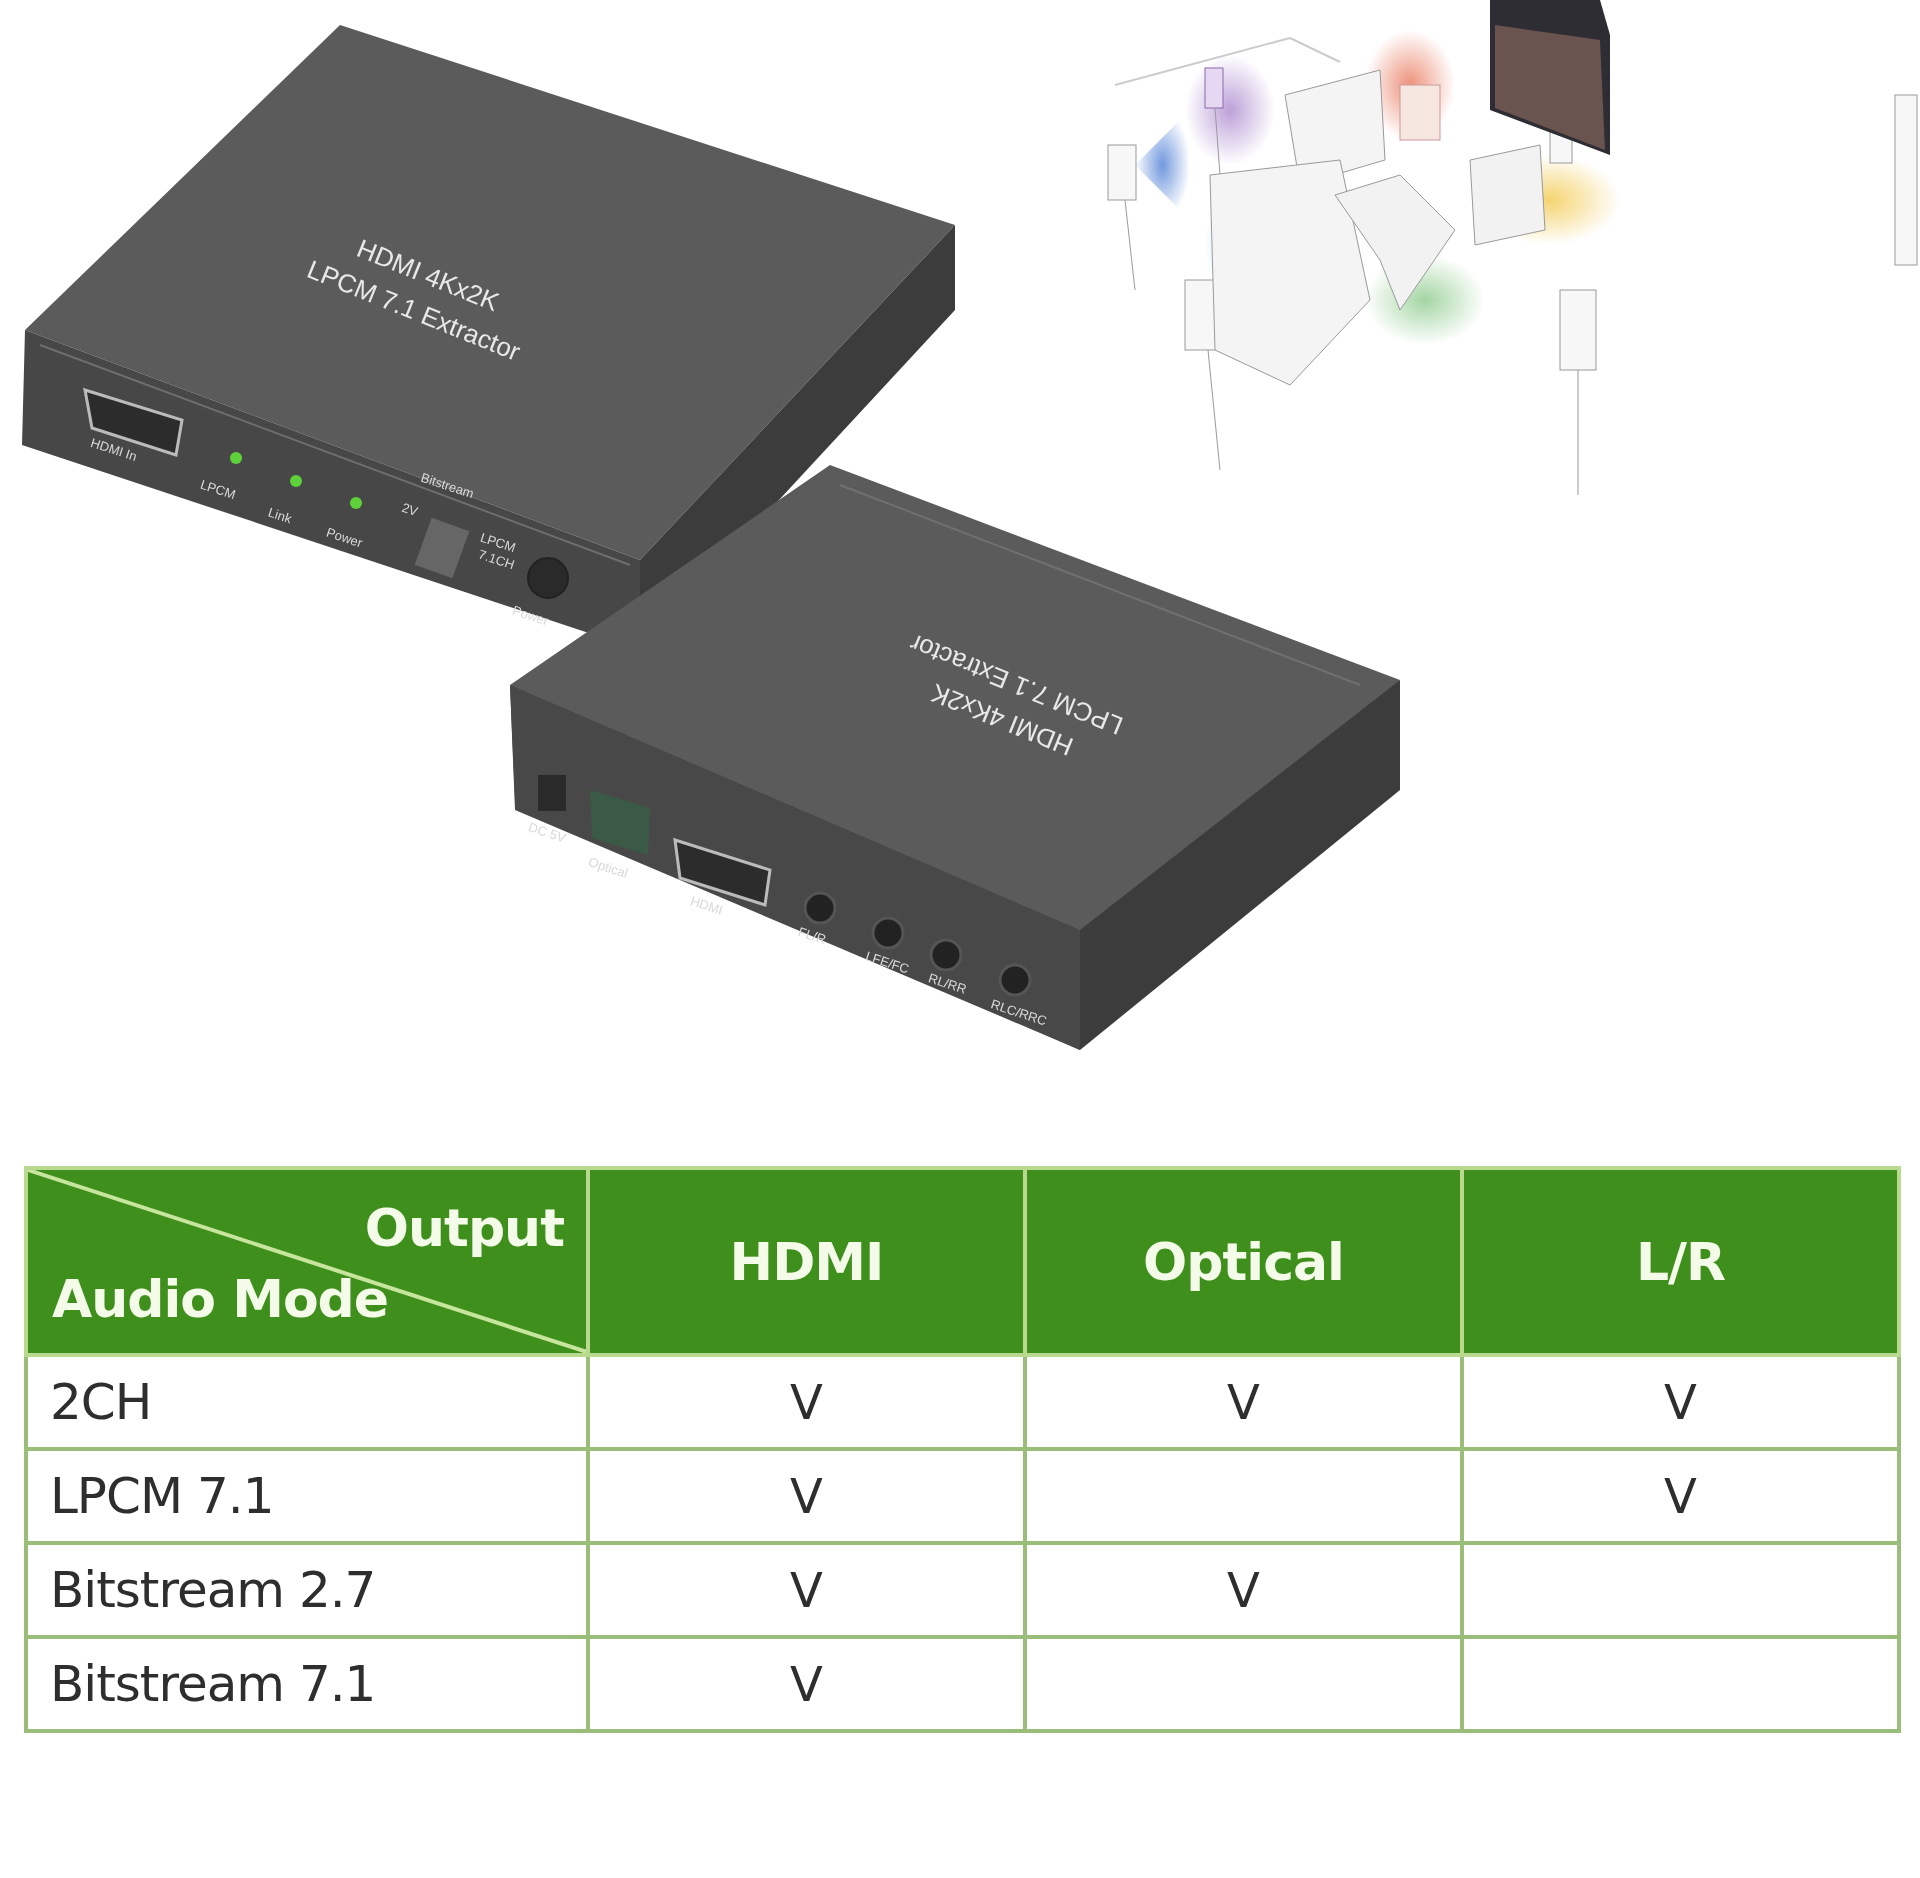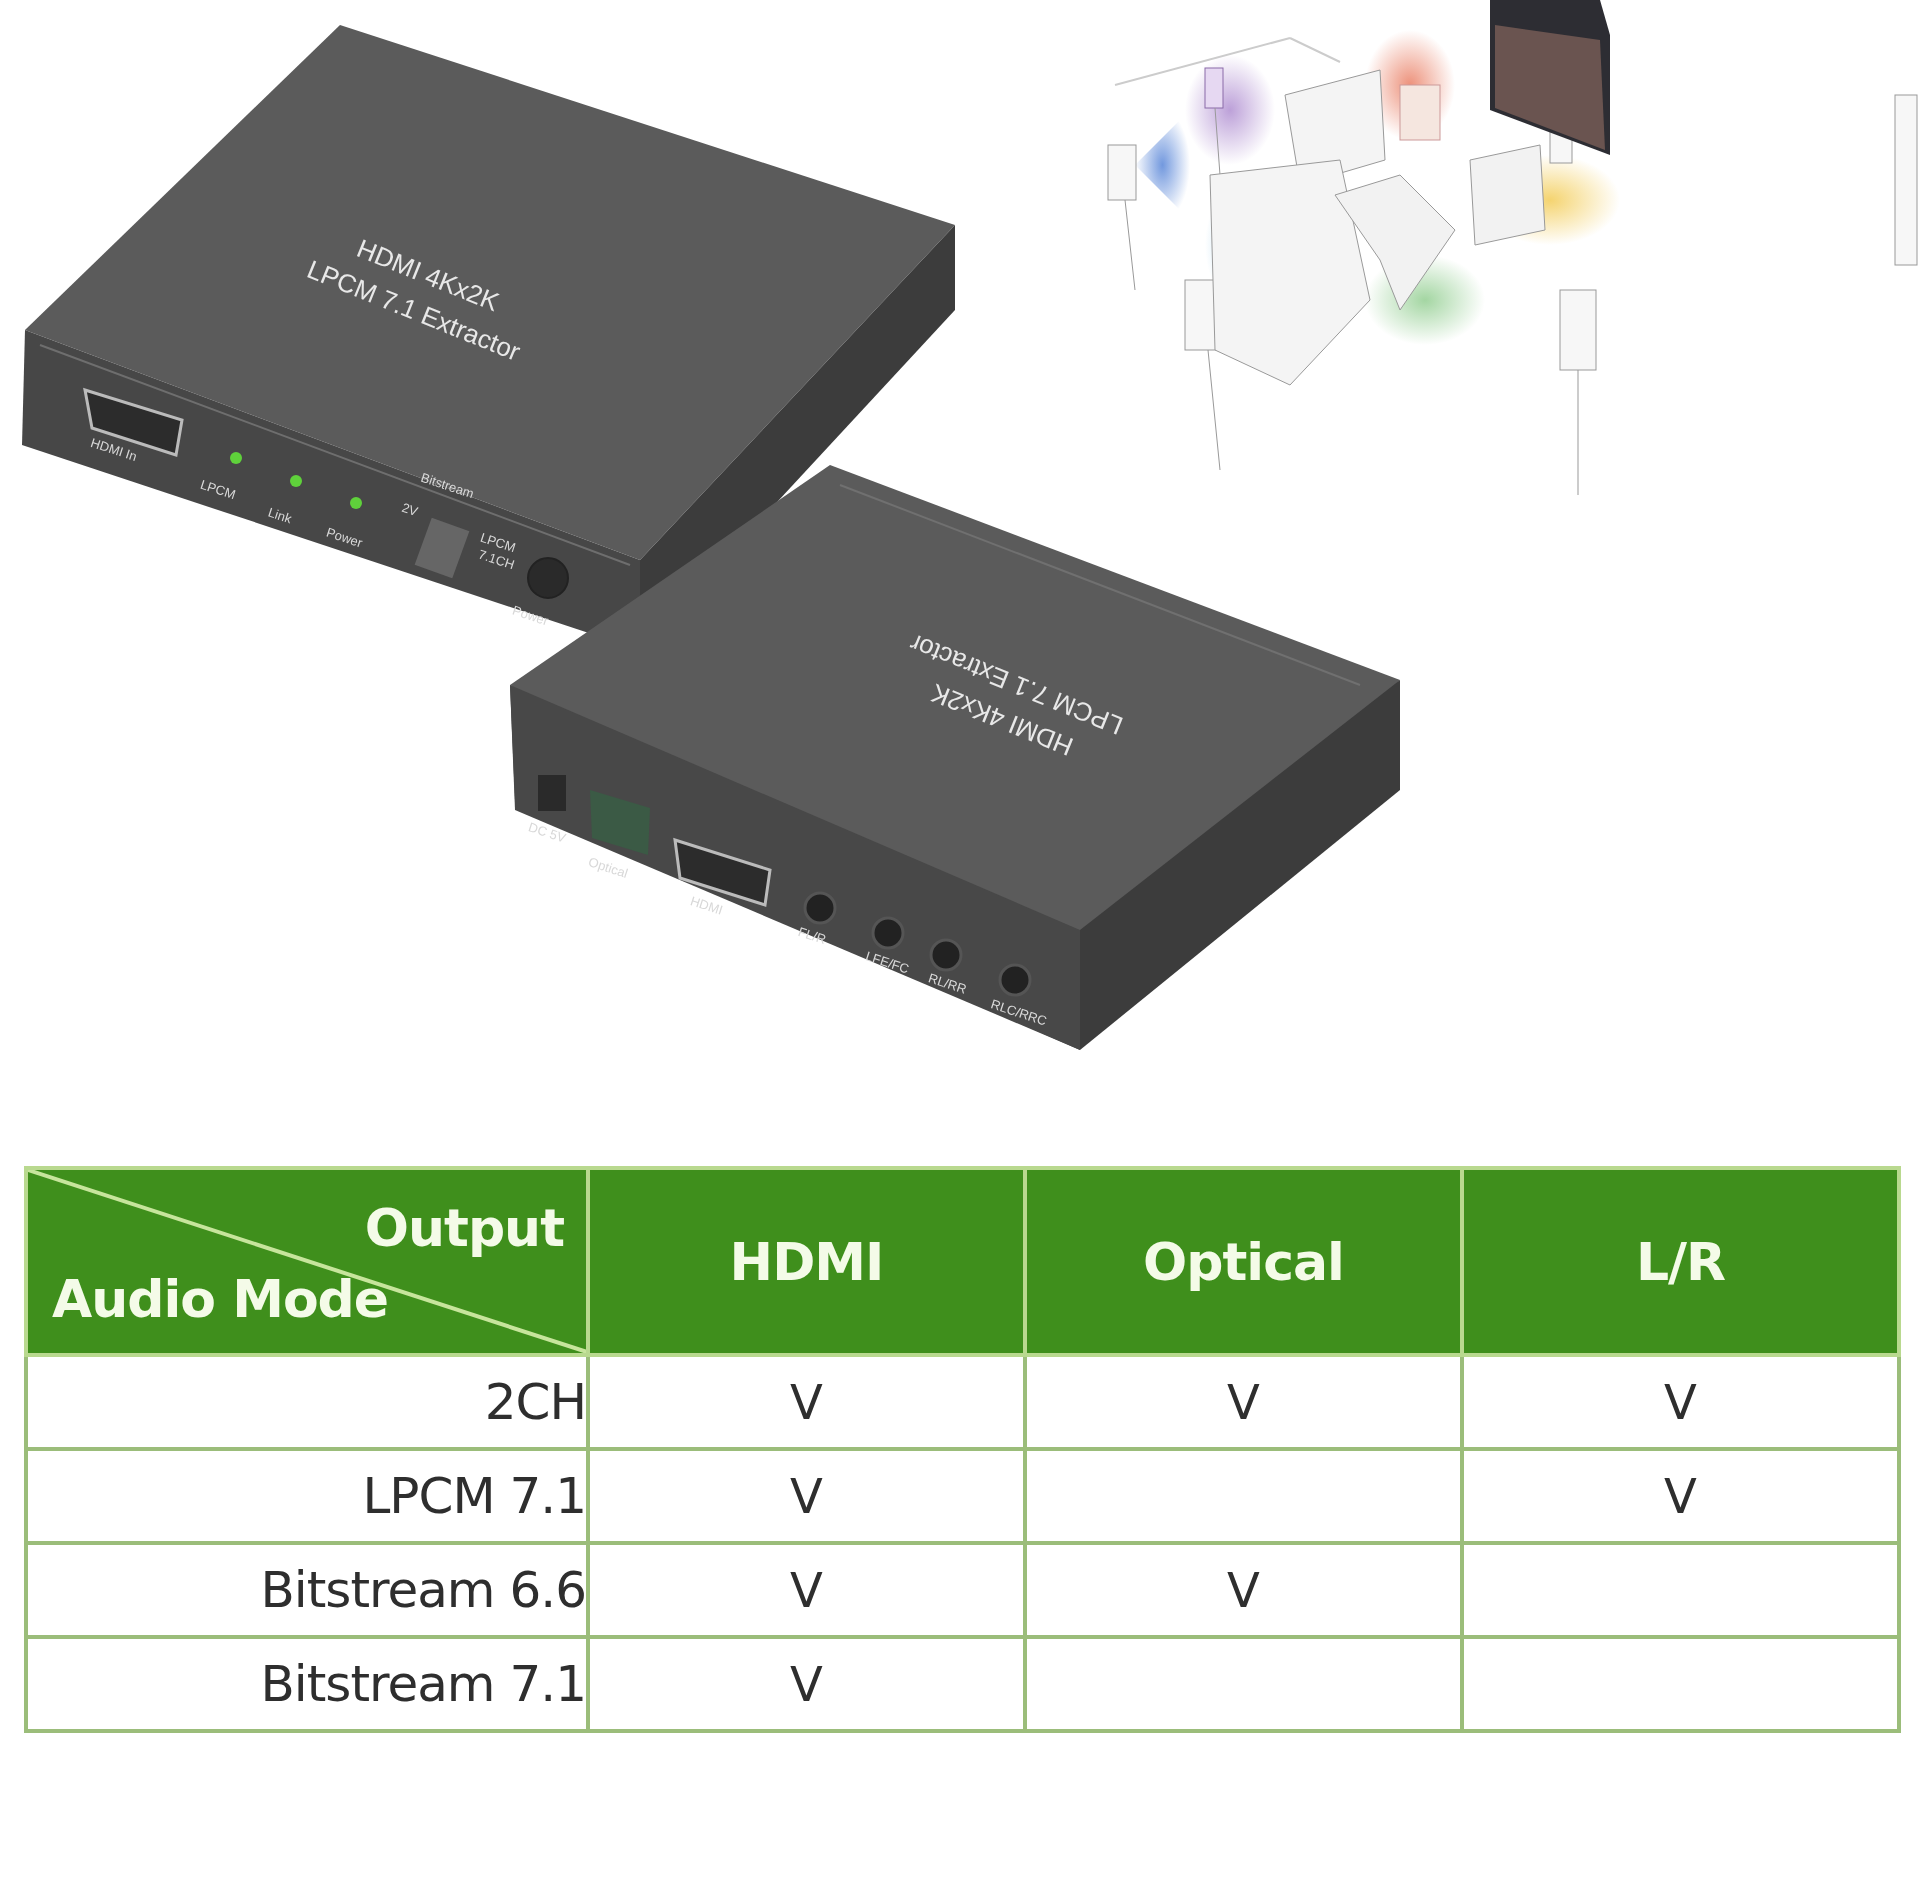--- a/index.html
+++ b/index.html
@@ -12,21 +12,21 @@
   .port-text{font-size:13px;color:#d8d8d8;}
   
   .compat-table{position:absolute;left:24px;top:1166px;width:1873px;border-collapse:collapse;table-layout:fixed;}
   .compat-table td,.compat-table th{border:4px solid #9bbd7a;padding:0;}
   .compat-table thead th{background:#3f8f1c;color:#f4fbe8;height:183px;font-weight:bold;font-size:52px;letter-spacing:-1px;font-family:"DejaVu Sans",sans-serif;text-align:center;border-color:#b9d98f;}
   .corner{position:relative;overflow:hidden;}
   .corner svg{position:absolute;left:0;top:0;}
   .corner .out{position:absolute;right:22px;top:28px;}
   .corner .mode{position:absolute;left:24px;bottom:24px;}
   .compat-table tbody td{height:90px;background:#fff;font-size:50px;color:#2e2e2e;font-family:"DejaVu Sans",sans-serif;}
-  .compat-table tbody td.mode-cell{padding-left:22px;text-align:right;letter-spacing:-1px;}
+  .compat-table tbody td.mode-cell{padding-left:22px;text-align:left;letter-spacing:-1px;}
   .compat-table tbody td.mark{text-align:center;font-size:48px;}
 </style>
 </head>
 <body>
 
 <div class="abs" style="left:0;top:0;width:1000px;height:680px;">
   <svg class="device-svg" width="1000" height="680">
     <polygon points="340,25 955,225 640,560 25,330" fill="#5b5b5b"></polygon>
     <polygon points="25,330 640,560 640,650 22,445" fill="#474747"></polygon>
     <polygon points="640,560 955,225 955,310 640,650" fill="#3c3c3c"></polygon>
@@ -176,21 +176,21 @@
       <td class="mark">V</td>
       <td class="mark">V</td>
     </tr>
     <tr>
       <td class="mode-cell">LPCM 7.1</td>
       <td class="mark">V</td>
       <td class="mark"></td>
       <td class="mark">V</td>
     </tr>
     <tr>
-      <td class="mode-cell">Bitstream 6.6</td>
+      <td class="mode-cell">Bitstream 2.7</td>
       <td class="mark">V</td>
       <td class="mark">V</td>
       <td class="mark"></td>
     </tr>
     <tr>
       <td class="mode-cell">Bitstream 7.1</td>
       <td class="mark">V</td>
       <td class="mark"></td>
       <td class="mark"></td>
     </tr>

